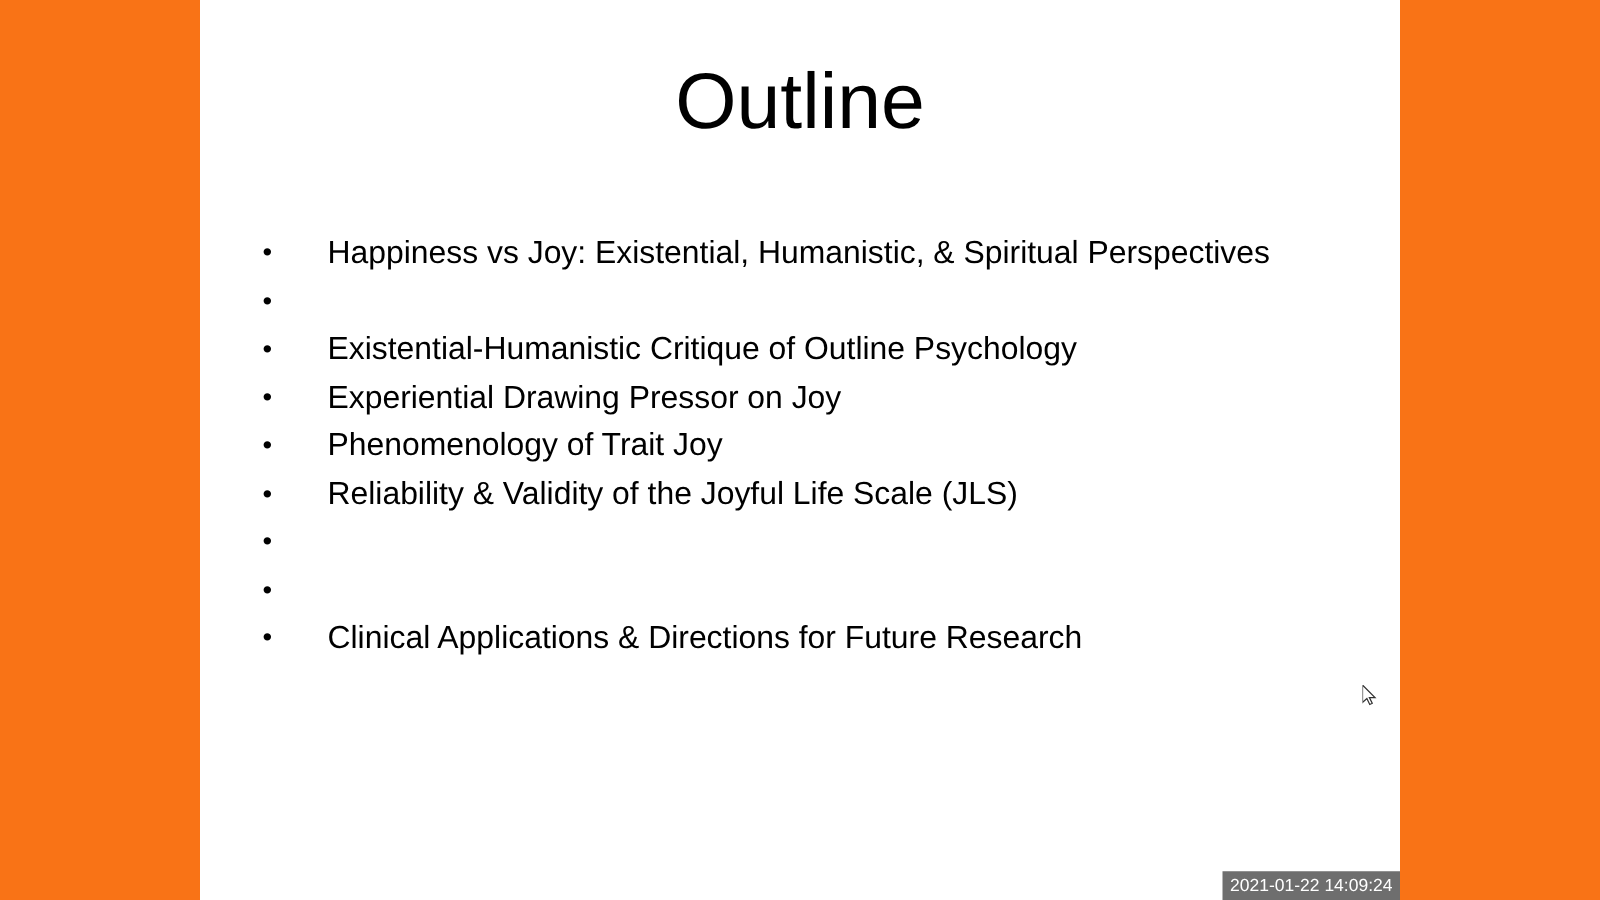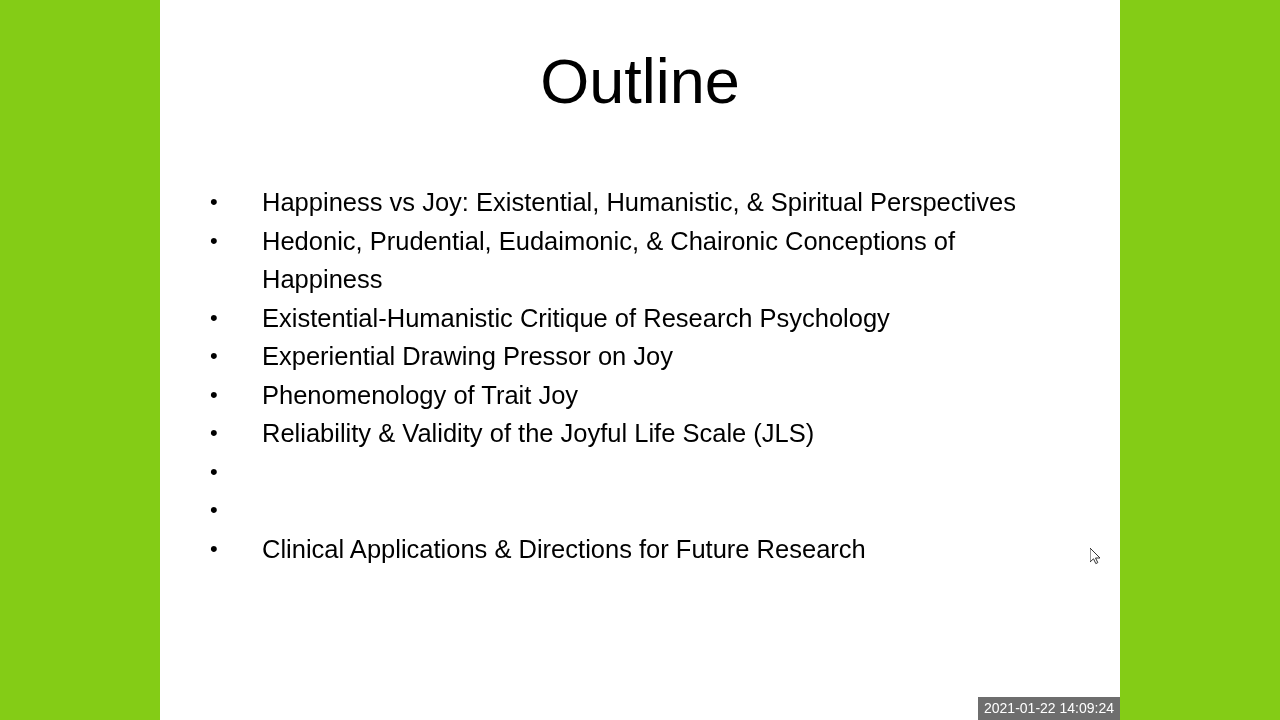--- a/index.html
+++ b/index.html
@@ -10,21 +10,21 @@
     height: 720px;
     overflow: hidden;
   }
   body {
     font-family: "Liberation Sans", sans-serif;
   }
   #screen {
     position: relative;
     width: 1280px;
     height: 720px;
-    background: #84cc16;
+    background: #f97316;
   }
   
   #slide {
     position: absolute;
     left: 160px;
     top: 0;
     width: 960px;
     height: 720px;
     background: #ffffff;
     overflow: hidden;
@@ -102,25 +102,24 @@
 
     <div id="slide-title">Outline</div>
 
     <ul id="bullet-list">
       <li>
         <span class="bullet-mark">•</span>
         <span class="bullet-text">Happiness vs Joy: Existential, Humanistic, &amp; Spiritual Perspectives</span>
       </li>
       <li>
         <span class="bullet-mark">•</span>
-        <span class="bullet-text">Hedonic, Prudential, Eudaimonic, &amp; Chaironic Conceptions of Happiness</span>
       </li>
       <li>
         <span class="bullet-mark">•</span>
-        <span class="bullet-text">Existential-Humanistic Critique of Research Psychology</span>
+        <span class="bullet-text">Existential-Humanistic Critique of Outline Psychology</span>
       </li>
       <li>
         <span class="bullet-mark">•</span>
         <span class="bullet-text">Experiential Drawing Pressor on Joy</span>
       </li>
       <li>
         <span class="bullet-mark">•</span>
         <span class="bullet-text">Phenomenology of Trait Joy</span>
       </li>
       <li>

